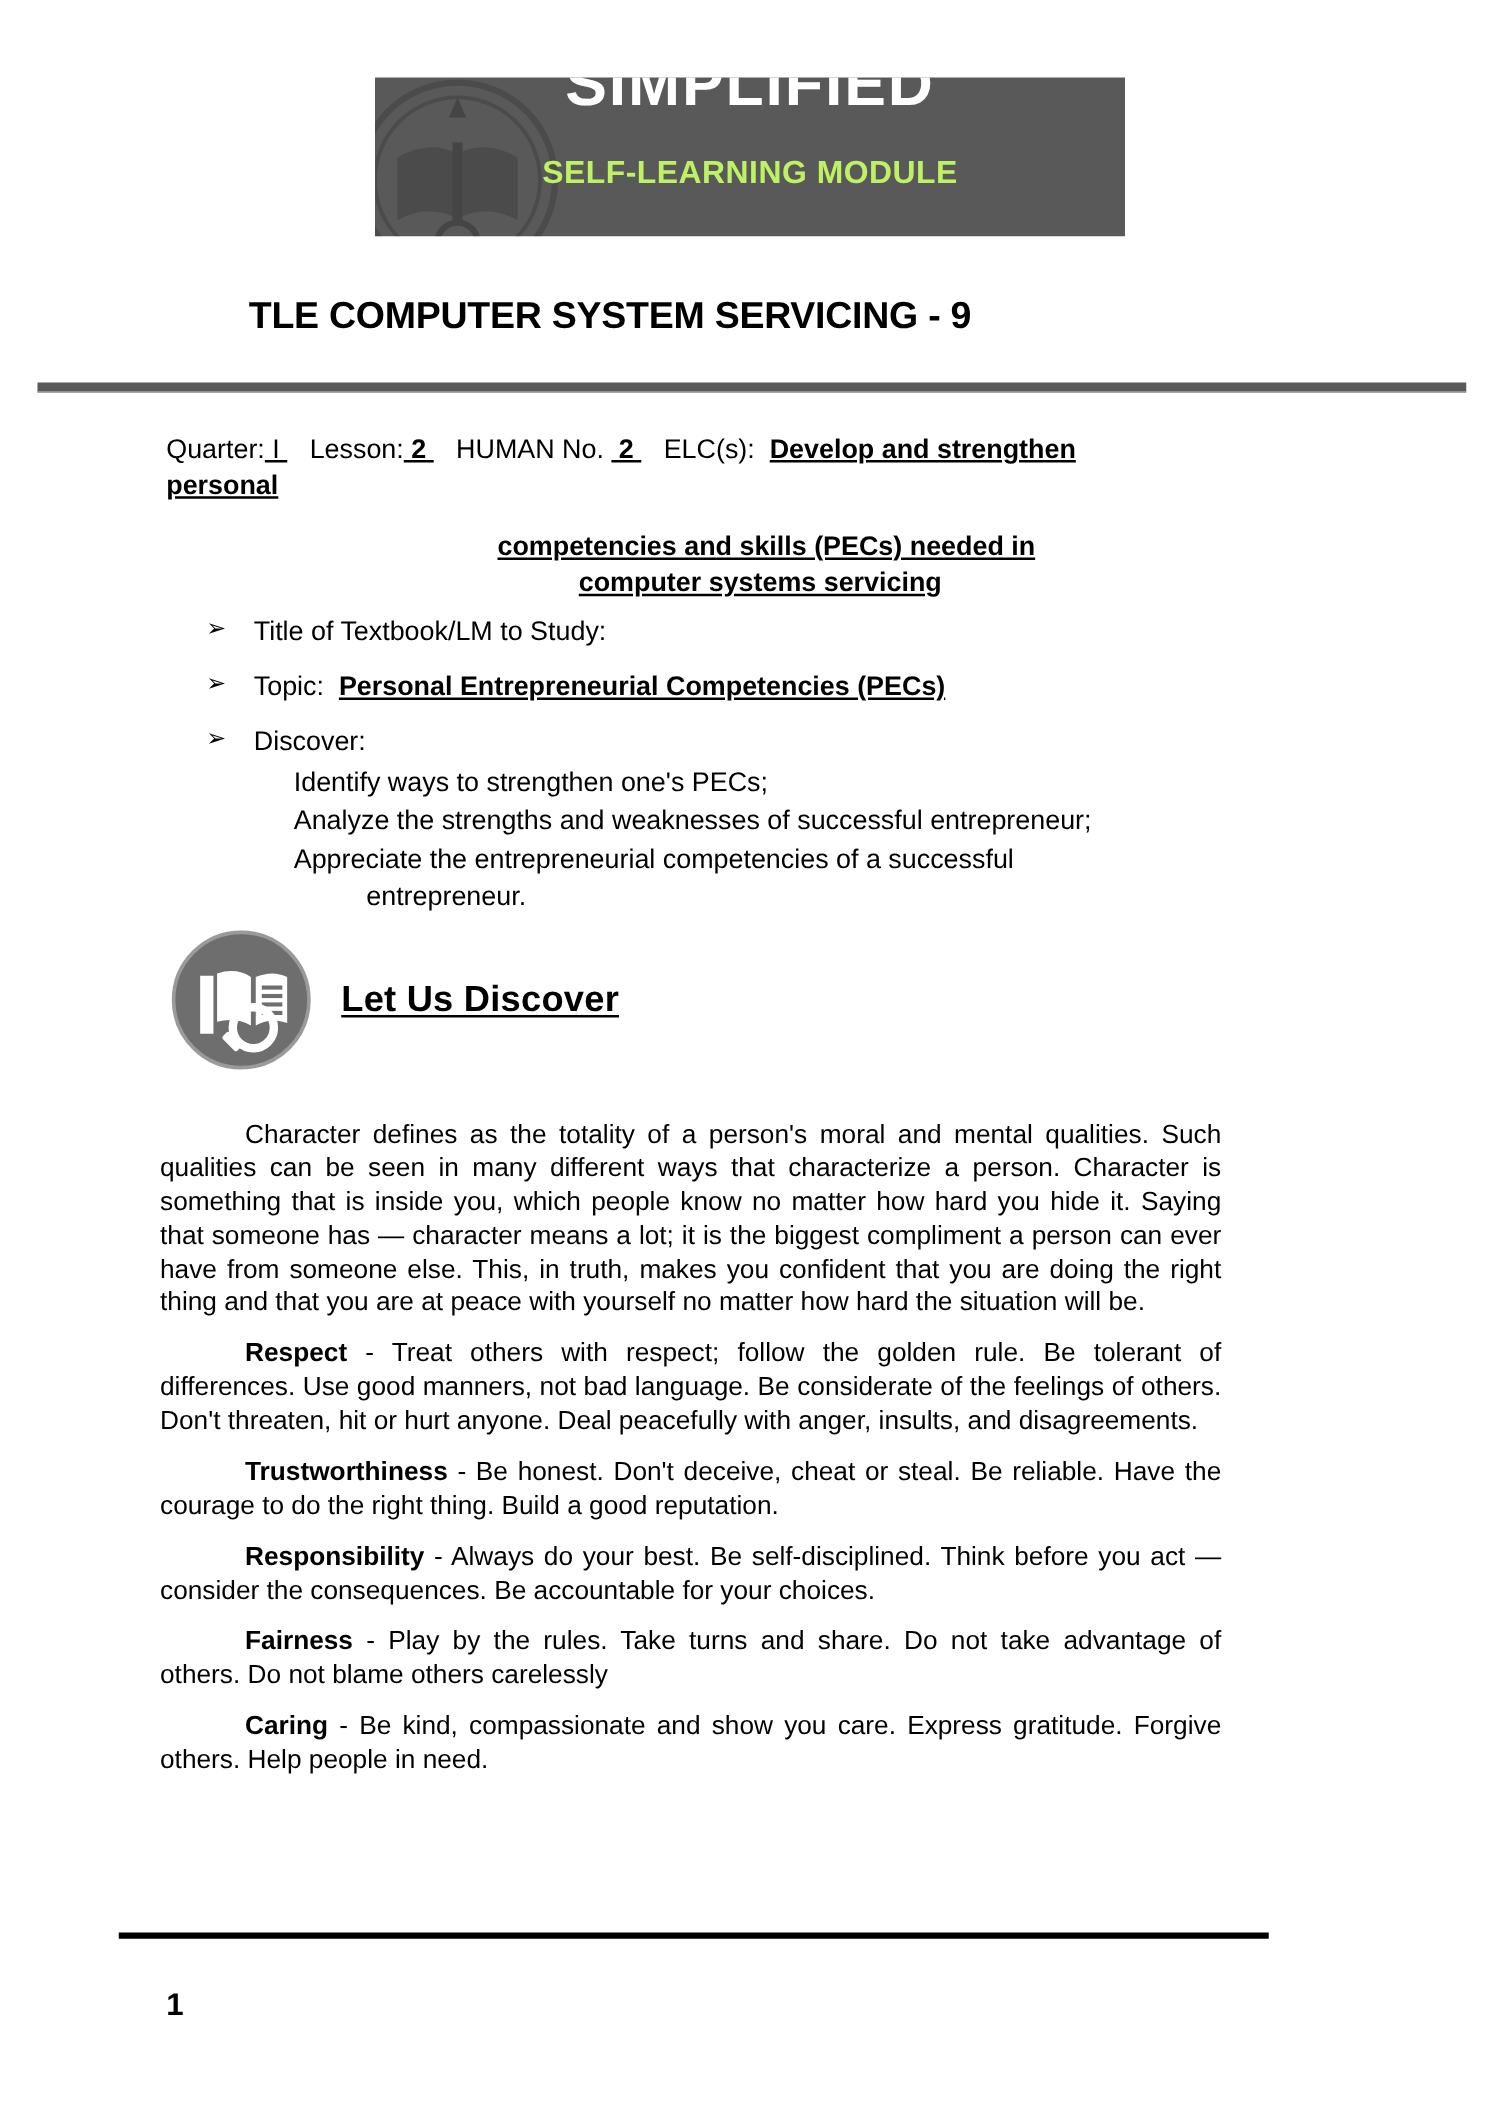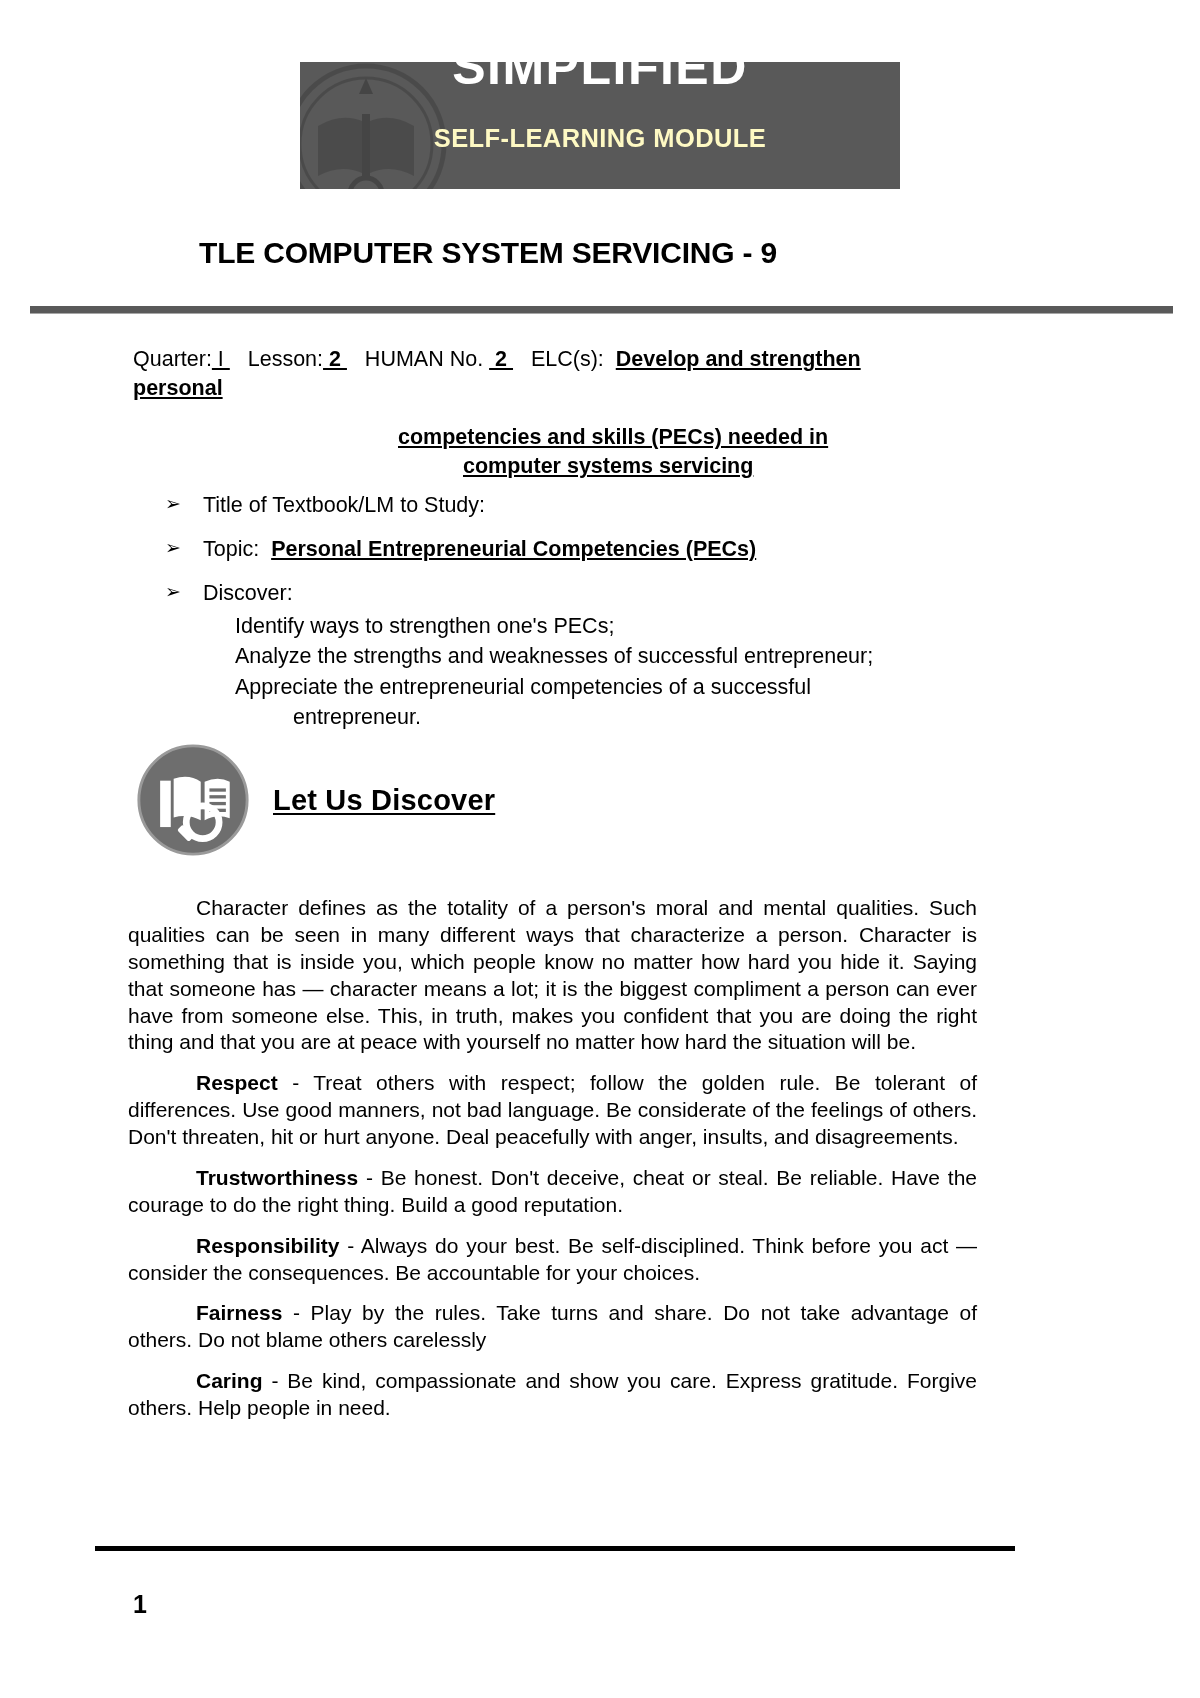--- a/index.html
+++ b/index.html
@@ -56,21 +56,21 @@
   .banner-title {
     color: #ffffff;
     font-weight: bold;
     font-size: 50px;
     letter-spacing: 1.5px;
     line-height: 0.98;
     margin: 6px 0 0 0;
     z-index: 2;
   }
   .banner-sub {
-    color: #fef9c3;
+    color: #bef264;
     font-weight: bold;
     font-size: 25.5px;
     letter-spacing: 0.4px;
     line-height: 1.02;
     margin-top: 1px;
     z-index: 2;
   }
   .banner-acronym {
     color: #ffffff;
     font-weight: normal;

